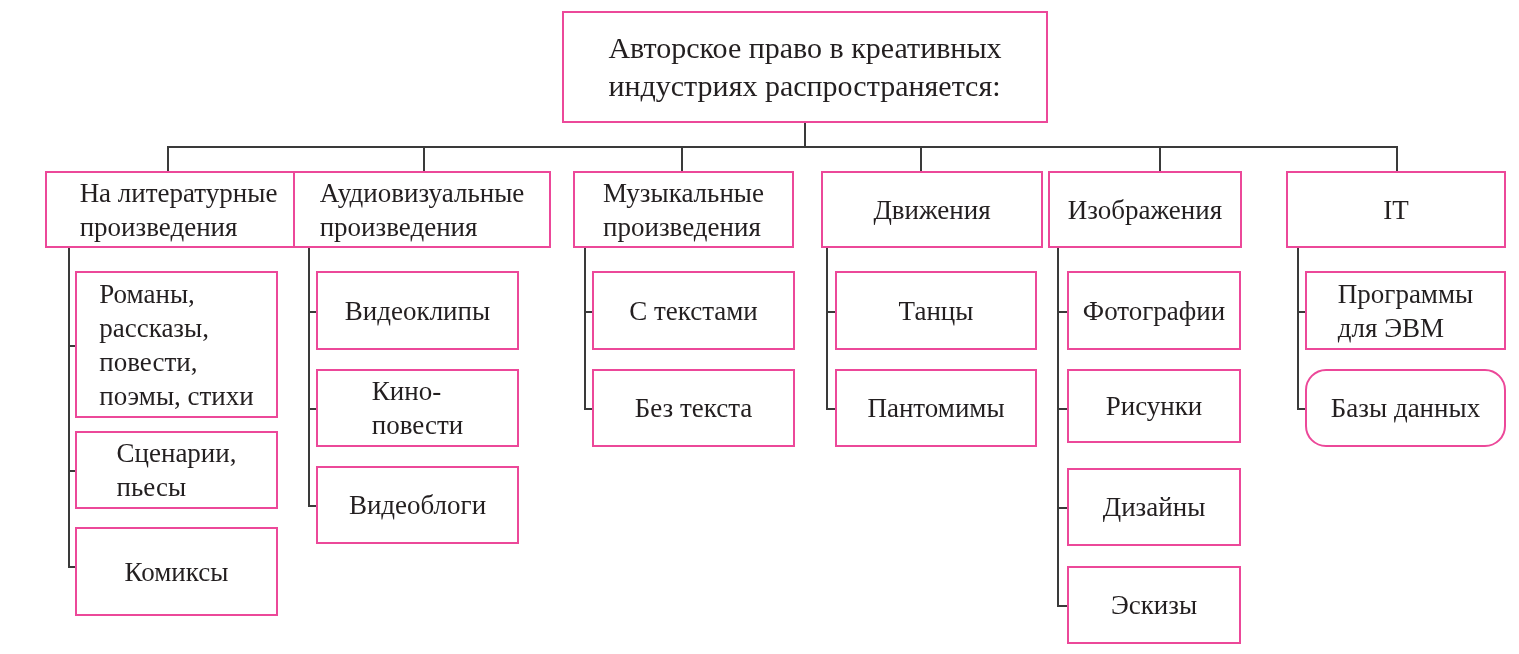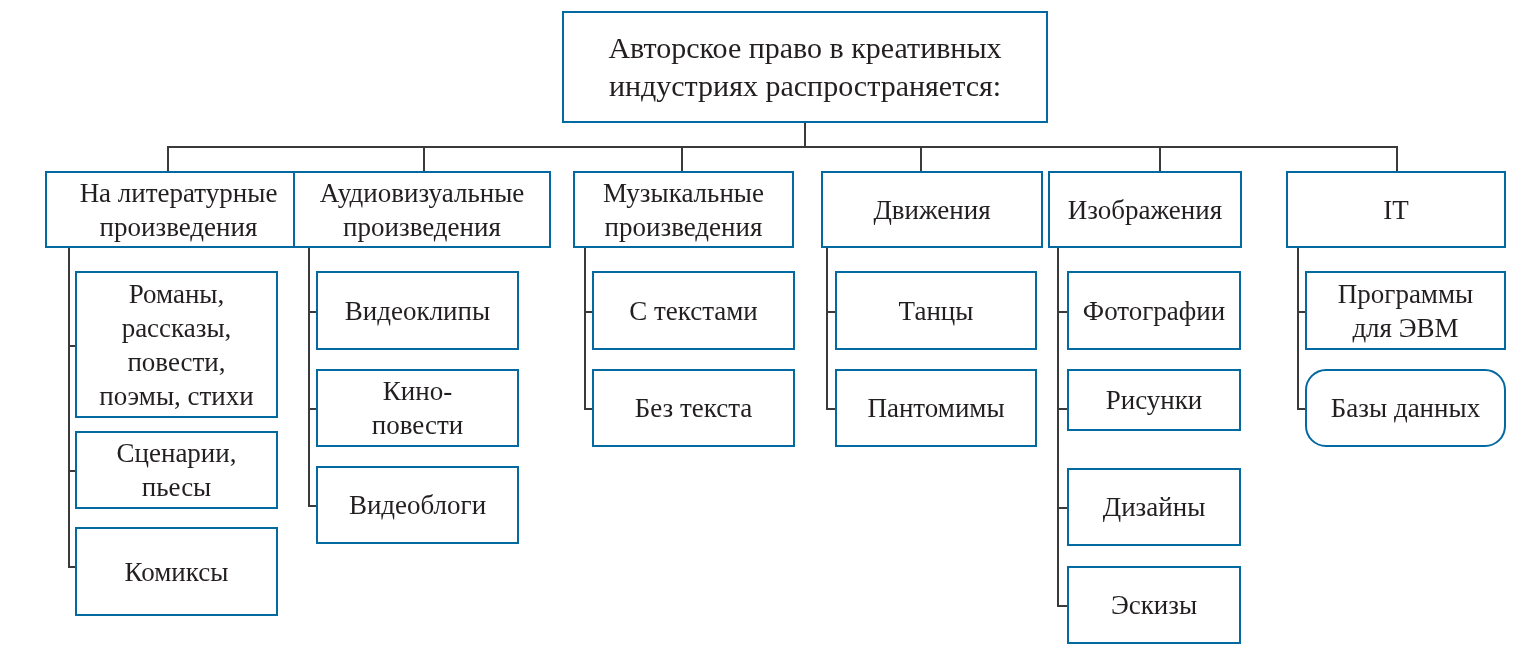--- a/index.html
+++ b/index.html
@@ -1,19 +1,19 @@
 <!DOCTYPE html>
 <html><head>
 <meta charset="utf-8">
 <style>
   html, body { margin:0; padding:0; background:#ffffff; }
   body { width:1519px; height:654px; position:relative; overflow:hidden;
          font-family:"Liberation Serif","DejaVu Serif",serif; color:#231f20; }
-  .box { position:absolute; box-sizing:border-box; border:2px solid #0369a1; background:#fff;
-         display:flex; align-items:center; justify-content:center; text-align:center;
+  .box { position:absolute; box-sizing:border-box; border:2px solid #ec4899; background:#fff;
+         display:flex; align-items:center; justify-content:center; 
          font-size:27px; line-height:34px; padding:0 4px; white-space:pre-line; }
   .root { font-size:30px; line-height:38px; }
   .ln { position:absolute; background:#3a3a3a; }
   .h { height:2px; }
   .v { width:2px; }
 </style>
 </head>
 <body>
 
 <div id="diagram">
@@ -60,21 +60,21 @@
     <div class="ln h" style="left: 826px; top: 311px; width: 9px;"></div>
     <div class="box" style="left: 835px; top: 271px; width: 202px; height: 79px;">Танцы</div>
     <div class="ln h" style="left: 826px; top: 408px; width: 9px;"></div>
     <div class="box" style="left: 835px; top: 369px; width: 202px; height: 78px;">Пантомимы</div>
     <div class="ln v" style="left: 1159px; top: 146px; height: 25px;"></div>
     <div class="box" style="left: 1048px; top: 171px; width: 194px; height: 77px;">Изображения</div>
     <div class="ln v" style="left: 1057px; top: 248px; height: 358px;"></div>
     <div class="ln h" style="left: 1057px; top: 311px; width: 10px;"></div>
     <div class="box" style="left: 1067px; top: 271px; width: 174px; height: 79px;">Фотографии</div>
     <div class="ln h" style="left: 1057px; top: 408px; width: 10px;"></div>
-    <div class="box" style="left: 1067px; top: 369px; width: 174px; height: 62px;">Рисунки</div>
+    <div class="box" style="left: 1067px; top: 369px; width: 174px; height: 74px;">Рисунки</div>
     <div class="ln h" style="left: 1057px; top: 507px; width: 10px;"></div>
     <div class="box" style="left: 1067px; top: 468px; width: 174px; height: 78px;">Дизайны</div>
     <div class="ln h" style="left: 1057px; top: 605px; width: 10px;"></div>
     <div class="box" style="left: 1067px; top: 566px; width: 174px; height: 78px;">Эскизы</div>
     <div class="ln v" style="left: 1396px; top: 146px; height: 25px;"></div>
     <div class="box" style="left: 1286px; top: 171px; width: 220px; height: 77px;">IT</div>
     <div class="ln v" style="left: 1297px; top: 248px; height: 161px;"></div>
     <div class="ln h" style="left: 1297px; top: 311px; width: 8px;"></div>
     <div class="box" style="left: 1305px; top: 271px; width: 201px; height: 79px;">Программы
 для ЭВМ</div>

